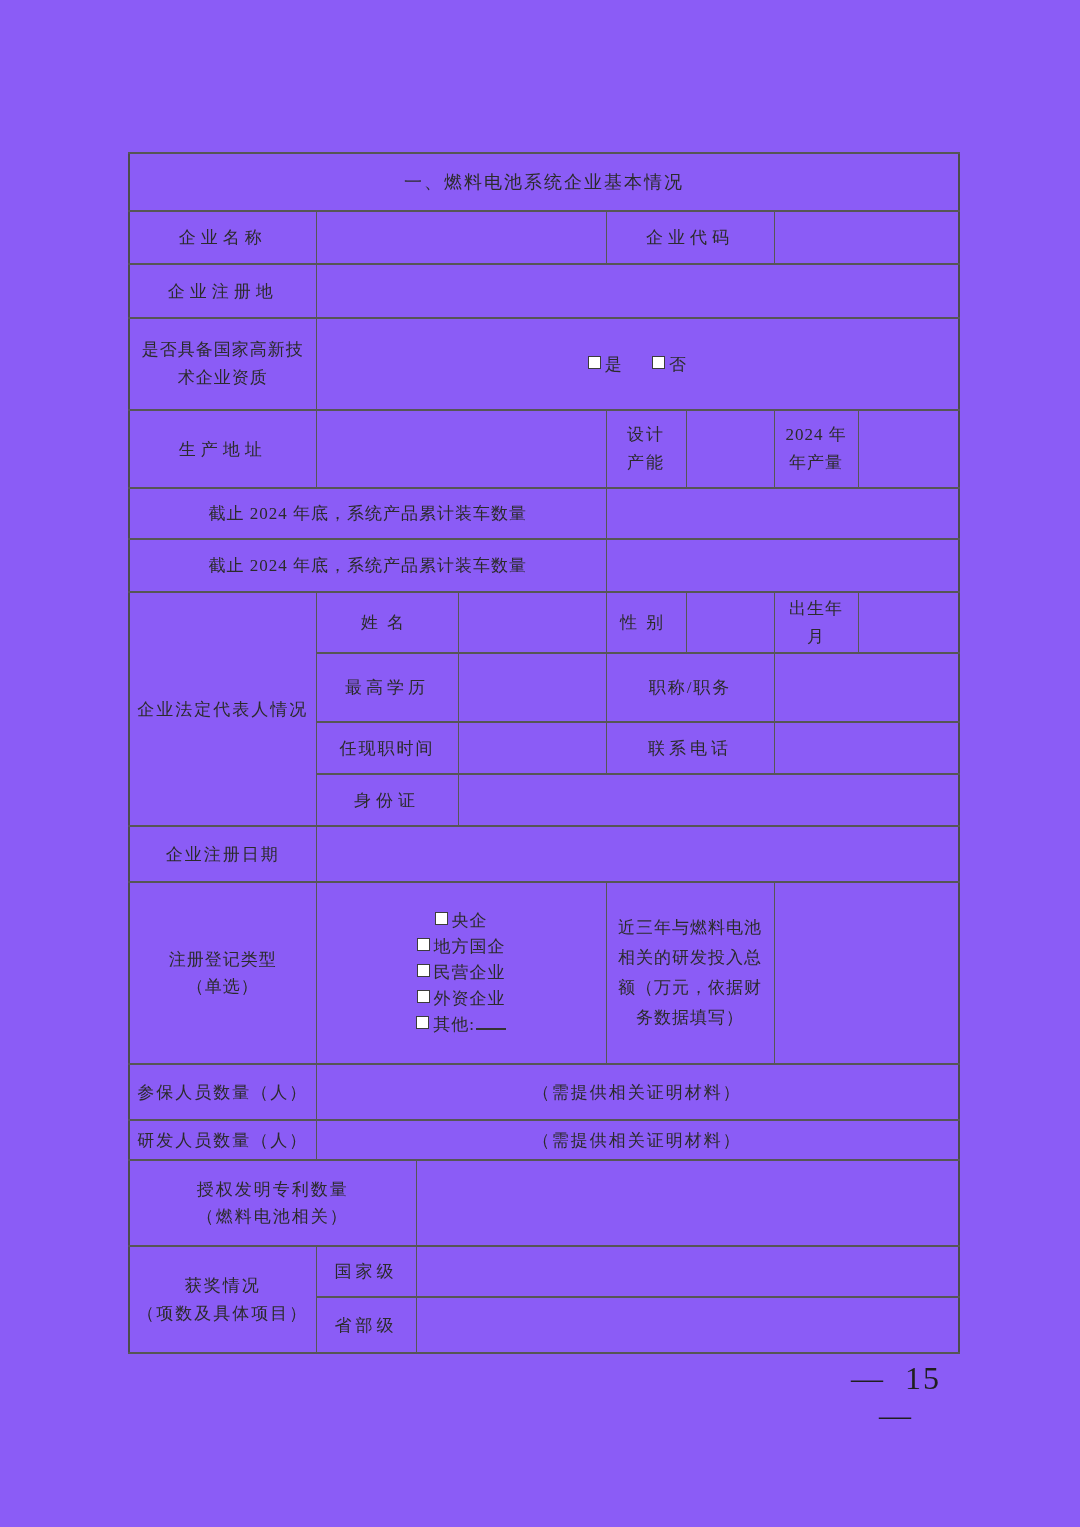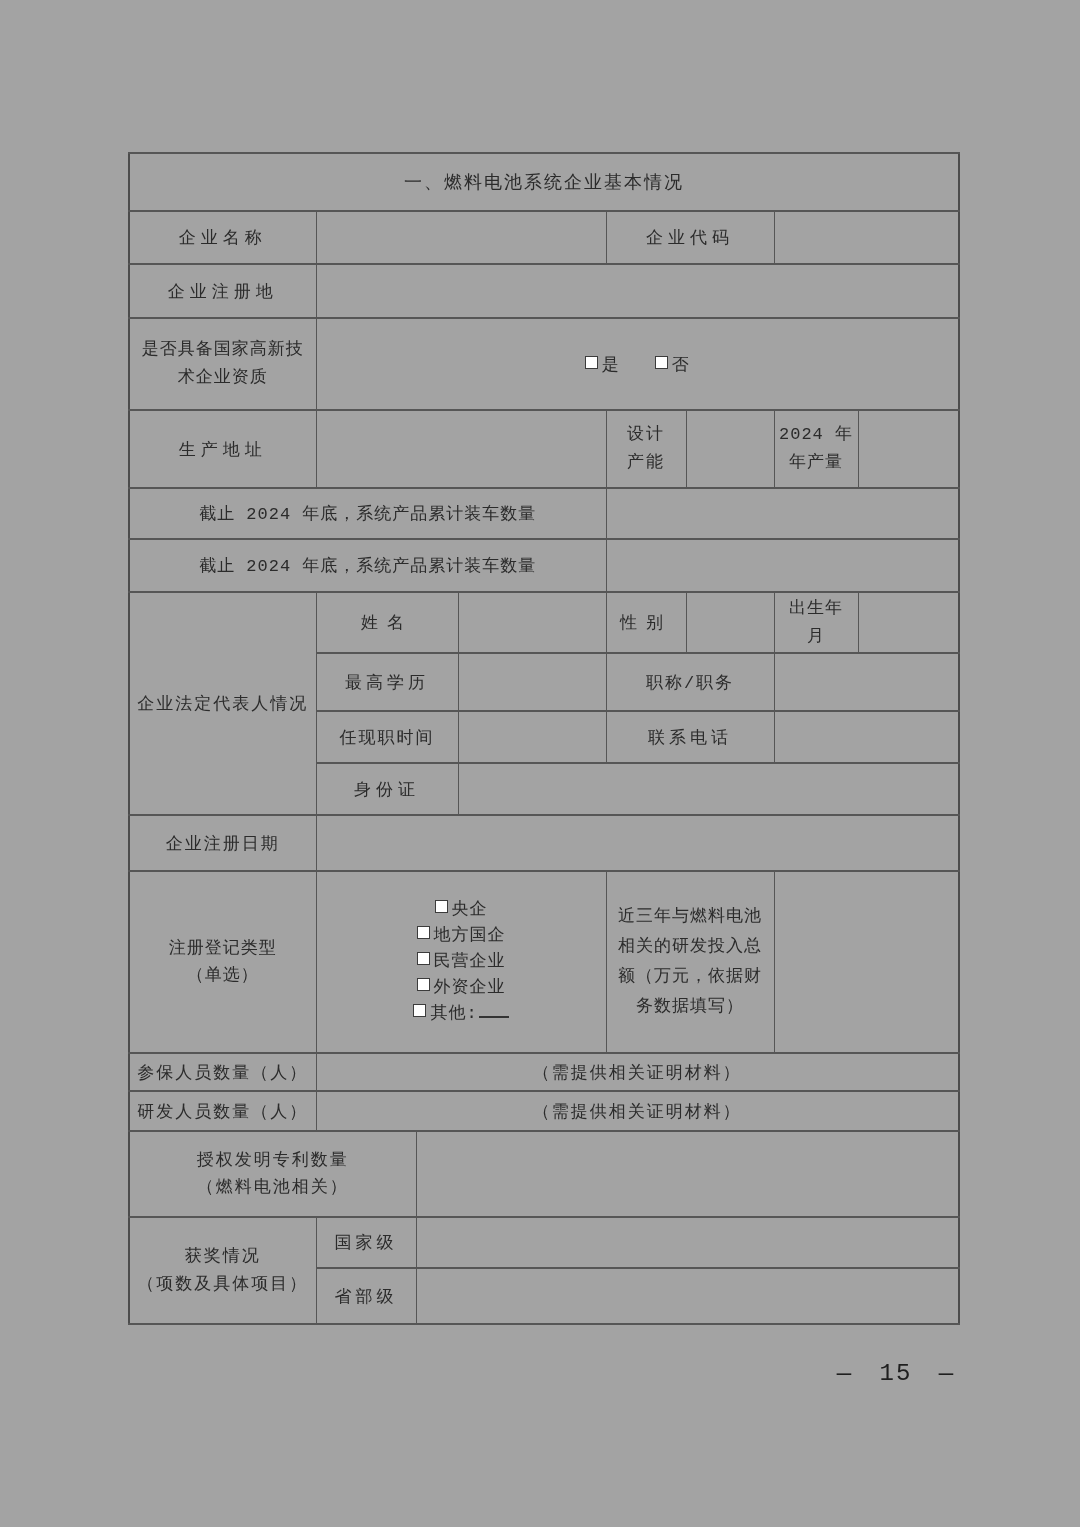--- a/index.html
+++ b/index.html
@@ -1,20 +1,20 @@
 <!DOCTYPE html>
 <html><head>
 <meta charset="utf-8">
 <style>
   html,body{margin:0;padding:0;background:#ffffff;}
   .page{
     position:relative;
     width:1080px;height:1527px;
-    background:#a3a3a3;
-    font-family:Liberation Mono, monospace;
+    background:#8b5cf6;
+    font-family:Liberation Serif, serif;
     color:#2b2b2b;
     overflow:hidden;
   }
   table.form{
     position:absolute;left:128px;top:152px;
     width:830px;
     border-collapse:collapse;
     table-layout:fixed;
     border:2px solid #4c4c4c;
   }
@@ -51,21 +51,21 @@
     width:30px;height:13px;
     border-bottom:2px solid #333;
     margin-left:1px;
   }
   .opt-inline{display:inline-block;margin:0 12px;}
   .footer{
     position:absolute;
     left:826px;top:1360px;
     width:140px;
     text-align:center;
-    font-size:24px;
+    font-size:32px;
     letter-spacing:2px;
     word-spacing:10px;
     color:#1f1f1f;
   }
 </style>
 </head>
 <body>
 
 <div class="page">
 
@@ -130,21 +130,21 @@
     <tr style="height:57px">
       <td rowspan="4" class="sp2">企业法定代表人情况</td>
       <td colspan="2" class="sp9">姓名</td>
       <td></td>
       <td class="sp9">性别</td>
       <td></td>
       <td class="lbl">出生年
 月</td>
       <td></td>
     </tr>
-    <tr style="height:58px">
+    <tr style="height:69px">
       <td colspan="2" class="sp4">最高学历</td>
       <td></td>
       <td colspan="2" class="sp2">职称/职务</td>
       <td colspan="2"></td>
     </tr>
     <tr style="height:52px">
       <td colspan="2" class="sp2">任现职时间</td>
       <td></td>
       <td colspan="2" class="sp4">联系电话</td>
       <td colspan="2"></td>
@@ -169,21 +169,21 @@
         <span class="opt"><span class="cb"></span><span>外资企业</span></span>
         <span class="opt"><span class="cb"></span><span>其他:</span><span class="uline"></span></span>
       </td>
       <td colspan="2" class="lbl lh30">近三年与燃料电池
 相关的研发投入总
 额（万元，依据财
 务数据填写）</td>
       <td colspan="2"></td>
     </tr>
 
-    <tr style="height:38px">
+    <tr style="height:56px">
       <td class="sp2">参保人员数量（人）</td>
       <td colspan="7">
         <span class="note">（需提供相关证明材料）</span>
       </td>
     </tr>
 
     <tr style="height:40px">
       <td class="sp2">研发人员数量（人）</td>
       <td colspan="7">
         <span class="note">（需提供相关证明材料）</span>

